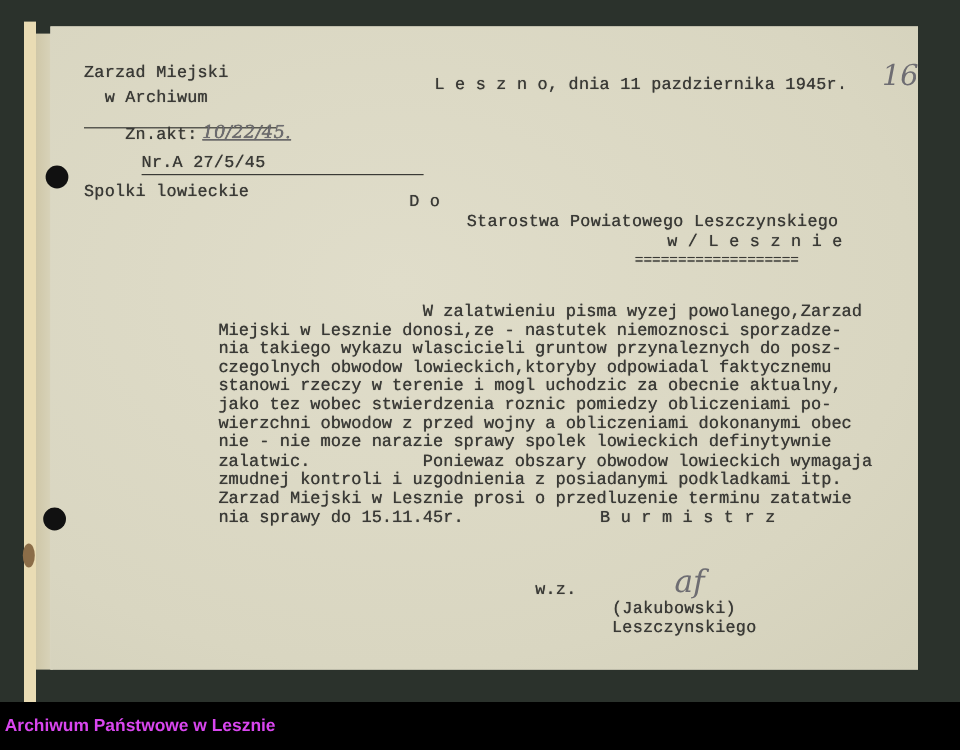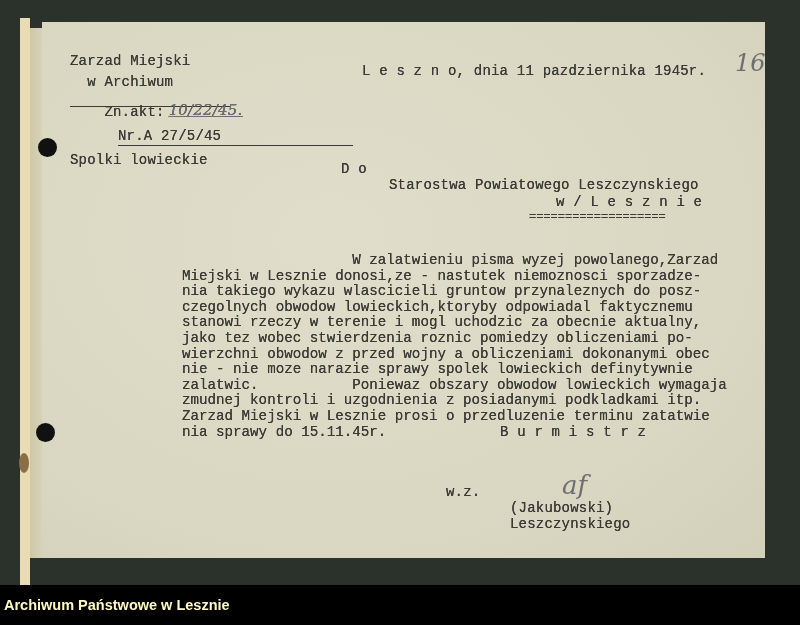--- a/index.html
+++ b/index.html
@@ -46,21 +46,21 @@
     .body-text {
       position: absolute; left: 182px; top: 253px; color: #3a3a36;
       font-size: 14.2px; line-height: 15.6px; white-space: pre;
       text-shadow: 0 0 0.6px #3a3a36;
     }
     .footer {
       position: absolute; left: 0; top: 585px; width: 800px; height: 40px;
       background: #000;
     }
     .footer-text {
-      position: absolute; left: 4px; top: 12px; color: #fef9c3;
+      position: absolute; left: 4px; top: 12px; color: #d946ef;
       font-family: "Liberation Sans", "DejaVu Sans", sans-serif;
       font-weight: bold; font-size: 14.5px;
     }
   </style>
 </head>
 <body>
 
 <div class="scan"></div>
 <div class="binding"></div>
 <div class="hole2"></div>

